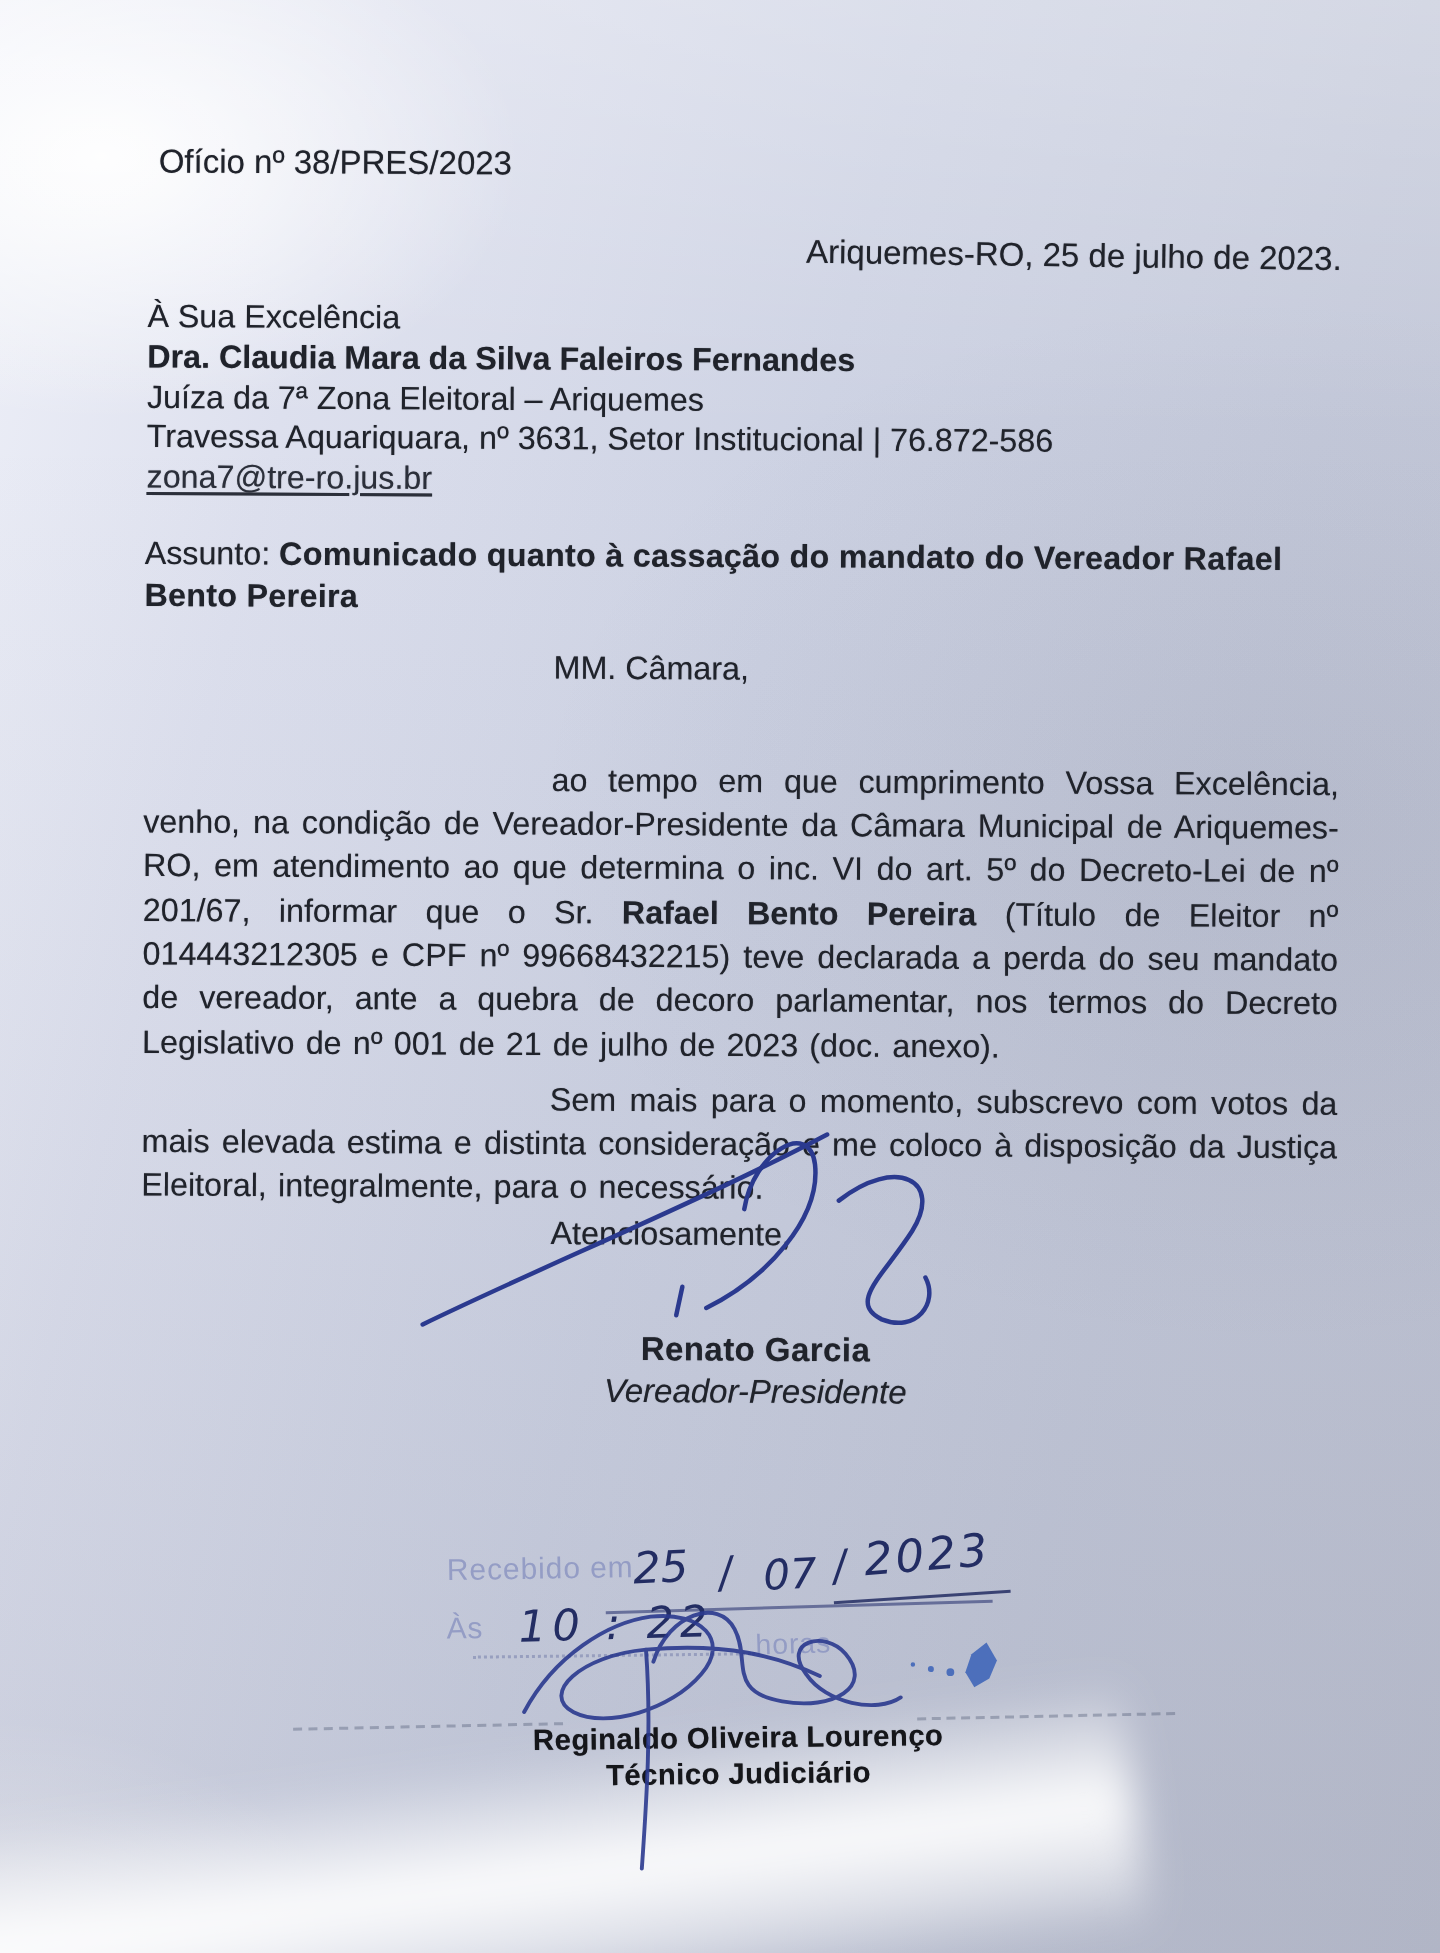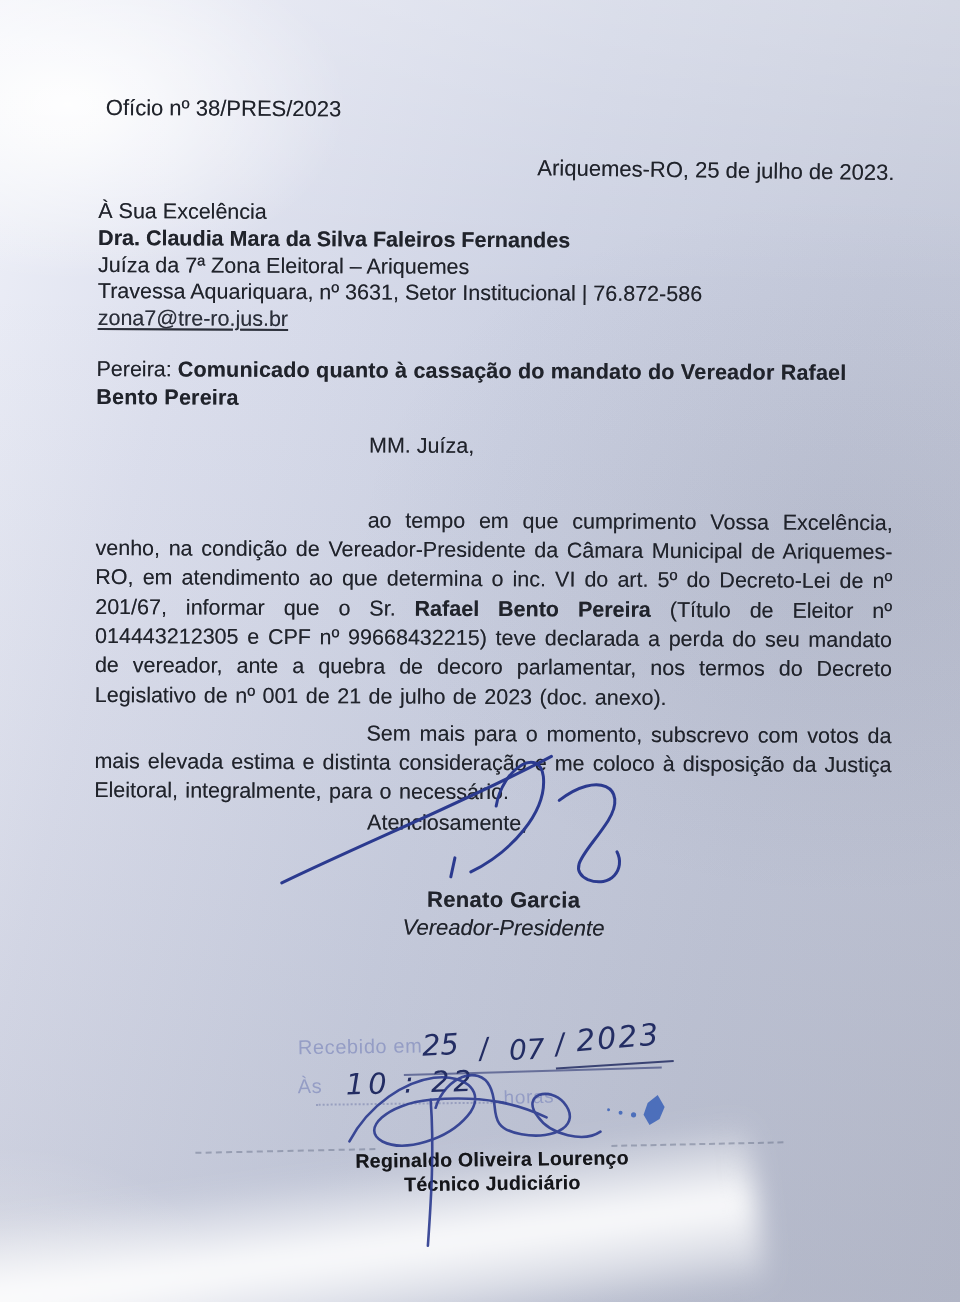--- a/index.html
+++ b/index.html
@@ -74,23 +74,23 @@
     <div class="abs dateline">Ariquemes-RO, 25 de julho de 2023.</div>
 
     <div class="abs recipient">
       <div>À Sua Excelência</div>
       <div class="rname">Dra. Claudia Mara da Silva Faleiros Fernandes</div>
       <div>Juíza da 7ª Zona Eleitoral – Ariquemes</div>
       <div>Travessa Aquariquara, nº 3631, Setor Institucional | 76.872-586</div>
       <div class="email">zona7@tre-ro.jus.br</div>
     </div>
 
-    <div class="abs subject"><span>Pereira: </span><b>Comunicado quanto à cassação do mandato do Vereador Rafael Bento Pereira</b></div>
+    <div class="abs subject"><span>Assunto: </span><b>Comunicado quanto à cassação do mandato do Vereador Rafael Bento Pereira</b></div>
 
-    <div class="abs vocative">MM. Juíza,</div>
+    <div class="abs vocative">MM. Câmara,</div>
 
     <p class="abs bodypar p1"><span>ao tempo em que cumprimento Vossa Excelência, venho, na condição de Vereador-Presidente da Câmara Municipal de Ariquemes-RO, em atendimento ao que determina o inc. VI do art. 5º do Decreto-Lei de nº 201/67, informar que o Sr. </span><b>Rafael Bento Pereira</b><span> (Título de Eleitor nº 014443212305 e CPF nº 99668432215) teve declarada a perda do seu mandato de vereador, ante a quebra de decoro parlamentar, nos termos do Decreto Legislativo de nº 001 de 21 de julho de 2023 (doc. anexo).</span></p>
 
     <p class="abs bodypar p2">Sem mais para o momento, subscrevo com votos da mais elevada estima e distinta consideração e me coloco à disposição da Justiça Eleitoral, integralmente, para o necessário.</p>
 
     <div class="abs closing">Atenciosamente,</div>
 
     <div class="abs signer">
       <div class="sname">Renato Garcia</div>
       <div class="srole">Vereador-Presidente</div>

